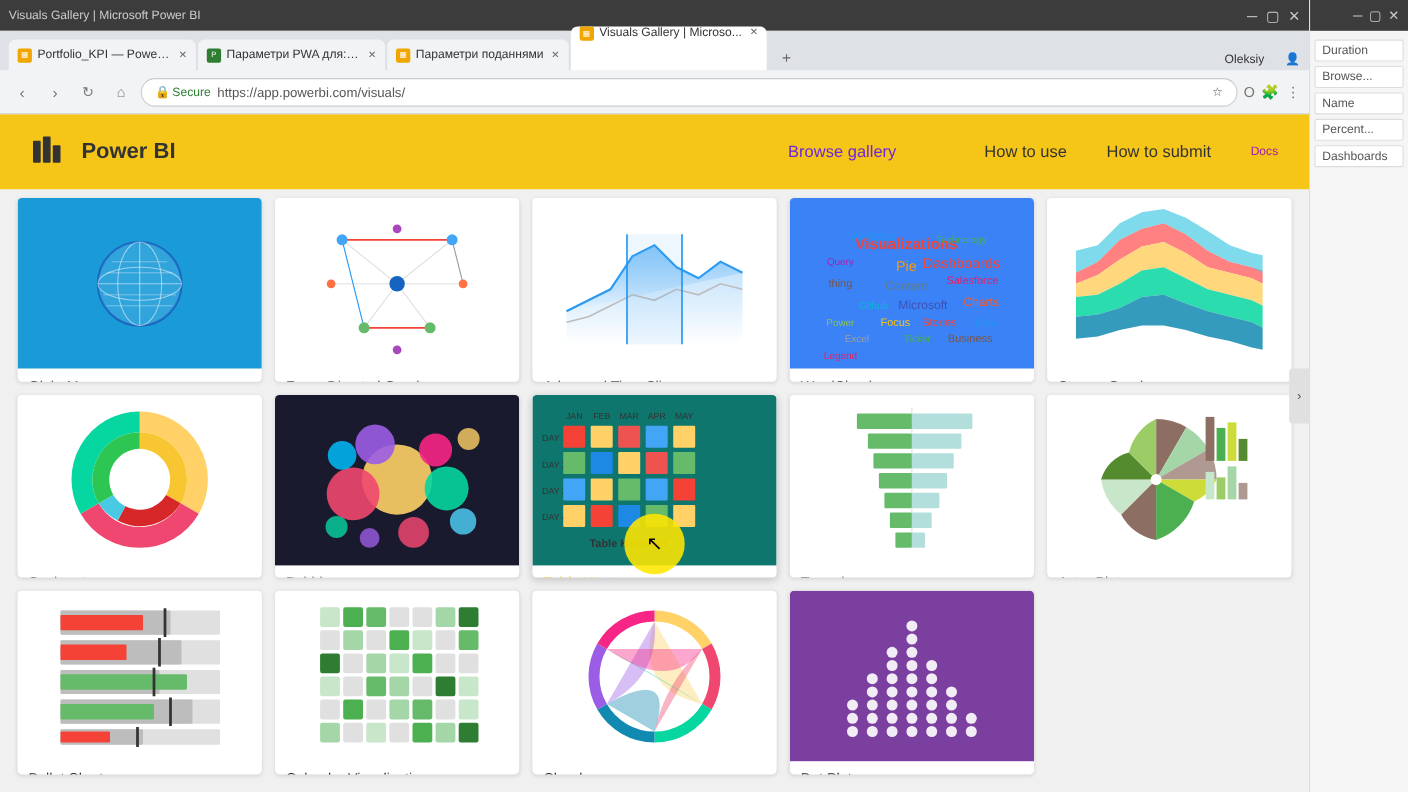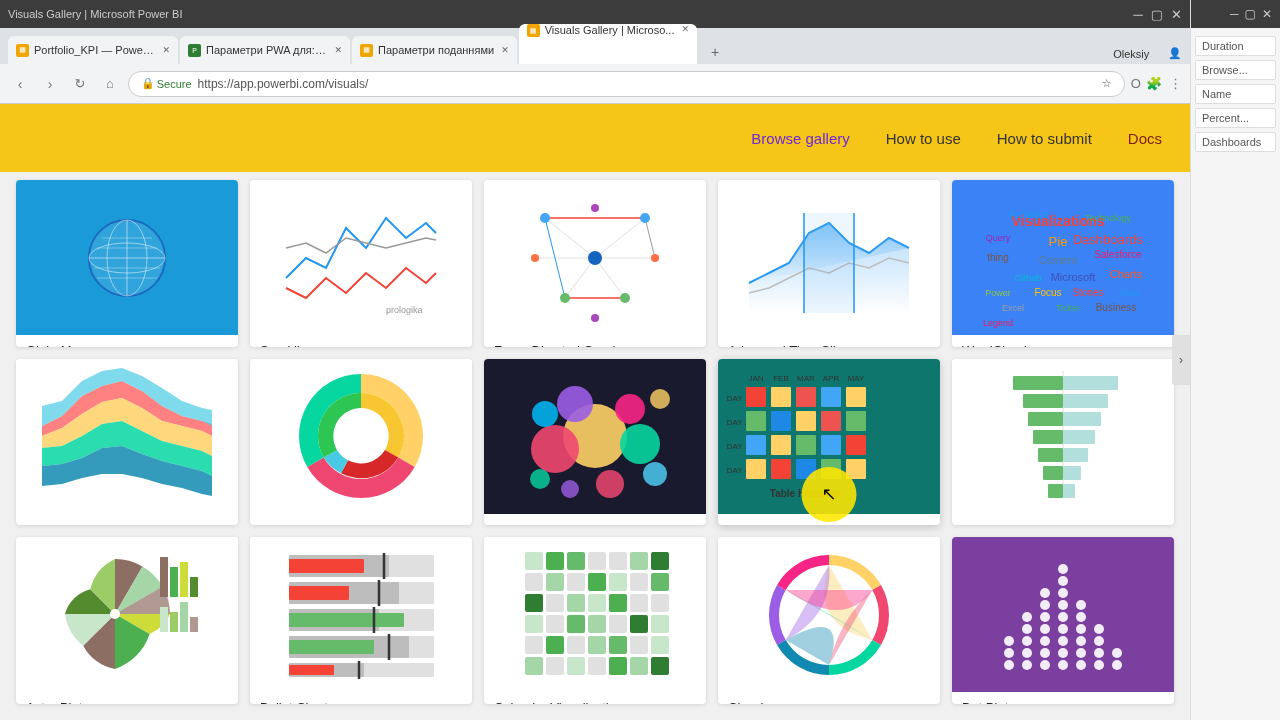--- a/index.html
+++ b/index.html
@@ -76,25 +76,33 @@
     <span style="color:#555;">https://app.powerbi.com/visuals/</span>
     <span style="margin-left:auto;font-size:11px;color:#555;cursor:pointer;">☆</span>
   </div>
 
   <span style="font-size:13px;color:#777;cursor:pointer;">O</span>
   <span style="font-size:13px;color:#777;cursor:pointer;">🧩</span>
   <span style="font-size:13px;color:#777;cursor:pointer;">⋮</span>
 </div>
 
 <div style="position:absolute;top:104px;left:0;width:1190px;height:68px;background:#f5c518;display:flex;align-items:center;padding:0 28px;z-index:10;">
+  <div style="display:flex;align-items:center;gap:10px;">
+    <svg width="36" height="36" viewBox="0 0 36 36">
+      <rect x="2" y="8" width="7" height="20" rx="1" fill="#333"></rect>
+      <rect x="11" y="4" width="7" height="24" rx="1" fill="#333"></rect>
+      <rect x="20" y="12" width="7" height="16" rx="1" fill="#333"></rect>
+    </svg>
+    <span style="font-size:20px;font-weight:600;color:#333;">Power BI</span>
+  </div>
   <div style="margin-left:auto;display:flex;gap:36px;align-items:center;">
     <span style="font-size:15px;color:#6d28d9;cursor:pointer;">Browse gallery</span>
-    <span style="font-size:15px;color:#333;cursor:pointer;">How to use</span>
+    <span style="font-size:15px;color:#333;cursor:pointer;margin-left:44px;">How to use</span>
     <span style="font-size:15px;color:#333;cursor:pointer;">How to submit</span>
-    <span style="font-size:15px;color:#7f1d1d;cursor:pointer;">Docs</span>
+    <span style="font-size:11px;color:#a21caf;cursor:pointer;">Docs</span>
   </div>
 </div>
 
 <div style="position:absolute;top:0;right:0;width:90px;height:720px;background:#f5f5f5;border-left:1px solid #ddd;overflow:hidden;">
   <div style="background:#3c3c3c;height:28px;display:flex;align-items:center;justify-content:flex-end;padding:0 8px;gap:6px;">
     <span style="color:#ccc;font-size:12px;cursor:pointer;">─</span>
     <span style="color:#ccc;font-size:12px;cursor:pointer;">▢</span>
     <span style="color:#ccc;font-size:12px;cursor:pointer;">✕</span>
   </div>
   <div style="padding:8px 4px;display:flex;flex-direction:column;gap:4px;">
@@ -124,34 +132,20 @@
         <rect x="10" y="10" width="70" height="70" rx="35" fill="none" stroke="#0d47a1" stroke-width="0"></rect>
         <line x1="20" y1="25" x2="70" y2="25" stroke="white" stroke-width="0.8" opacity="0.4"></line>
         <line x1="15" y1="35" x2="75" y2="35" stroke="white" stroke-width="0.8" opacity="0.4"></line>
         <line x1="12" y1="55" x2="78" y2="55" stroke="white" stroke-width="0.8" opacity="0.4"></line>
         <line x1="15" y1="65" x2="75" y2="65" stroke="white" stroke-width="0.8" opacity="0.4"></line>
       </svg>
     </div>
     <div style="padding:8px 10px;font-size:13px;color:#222;">GlobeMap</div>
   </div>
 
-  <div style="background:white;border-radius:4px;overflow:hidden;box-shadow:0 1px 4px rgba(0,0,0,0.12);cursor:pointer;">
-    <div style="height:155px;background:white;display:flex;align-items:center;justify-content:center;padding:10px;">
-      <svg width="150" height="120" viewBox="0 0 150 120">
-
-        <polyline points="0,80 20,60 40,70 60,30 80,50 100,20 120,40 140,25 150,35" fill="none" stroke="#2196f3" stroke-width="2"></polyline>
-
-        <polyline points="0,90 20,100 40,80 60,95 80,75 100,90 120,70 140,85 150,75" fill="none" stroke="#f44336" stroke-width="2"></polyline>
-
-        <polyline points="0,50 20,45 40,55 60,40 80,45 100,50 120,45 140,40 150,42" fill="none" stroke="#999" stroke-width="1.5"></polyline>
-        <text x="100" y="115" font-size="9" fill="#999">prologika</text>
-      </svg>
-    </div>
-    <div style="padding:8px 10px;font-size:13px;color:#222;">Sparkline</div>
-  </div>
 
   <div style="background:white;border-radius:4px;overflow:hidden;box-shadow:0 1px 4px rgba(0,0,0,0.12);cursor:pointer;">
     <div style="height:155px;background:white;display:flex;align-items:center;justify-content:center;">
       <svg width="160" height="140" viewBox="0 0 160 140">
 
         <line x1="80" y1="70" x2="30" y2="30" stroke="#e0e0e0" stroke-width="1"></line>
         <line x1="80" y1="70" x2="130" y2="30" stroke="#e0e0e0" stroke-width="1"></line>
         <line x1="80" y1="70" x2="50" y2="110" stroke="#e0e0e0" stroke-width="1"></line>
         <line x1="80" y1="70" x2="110" y2="110" stroke="#e0e0e0" stroke-width="1"></line>
         <line x1="80" y1="70" x2="140" y2="70" stroke="#e0e0e0" stroke-width="1"></line>

